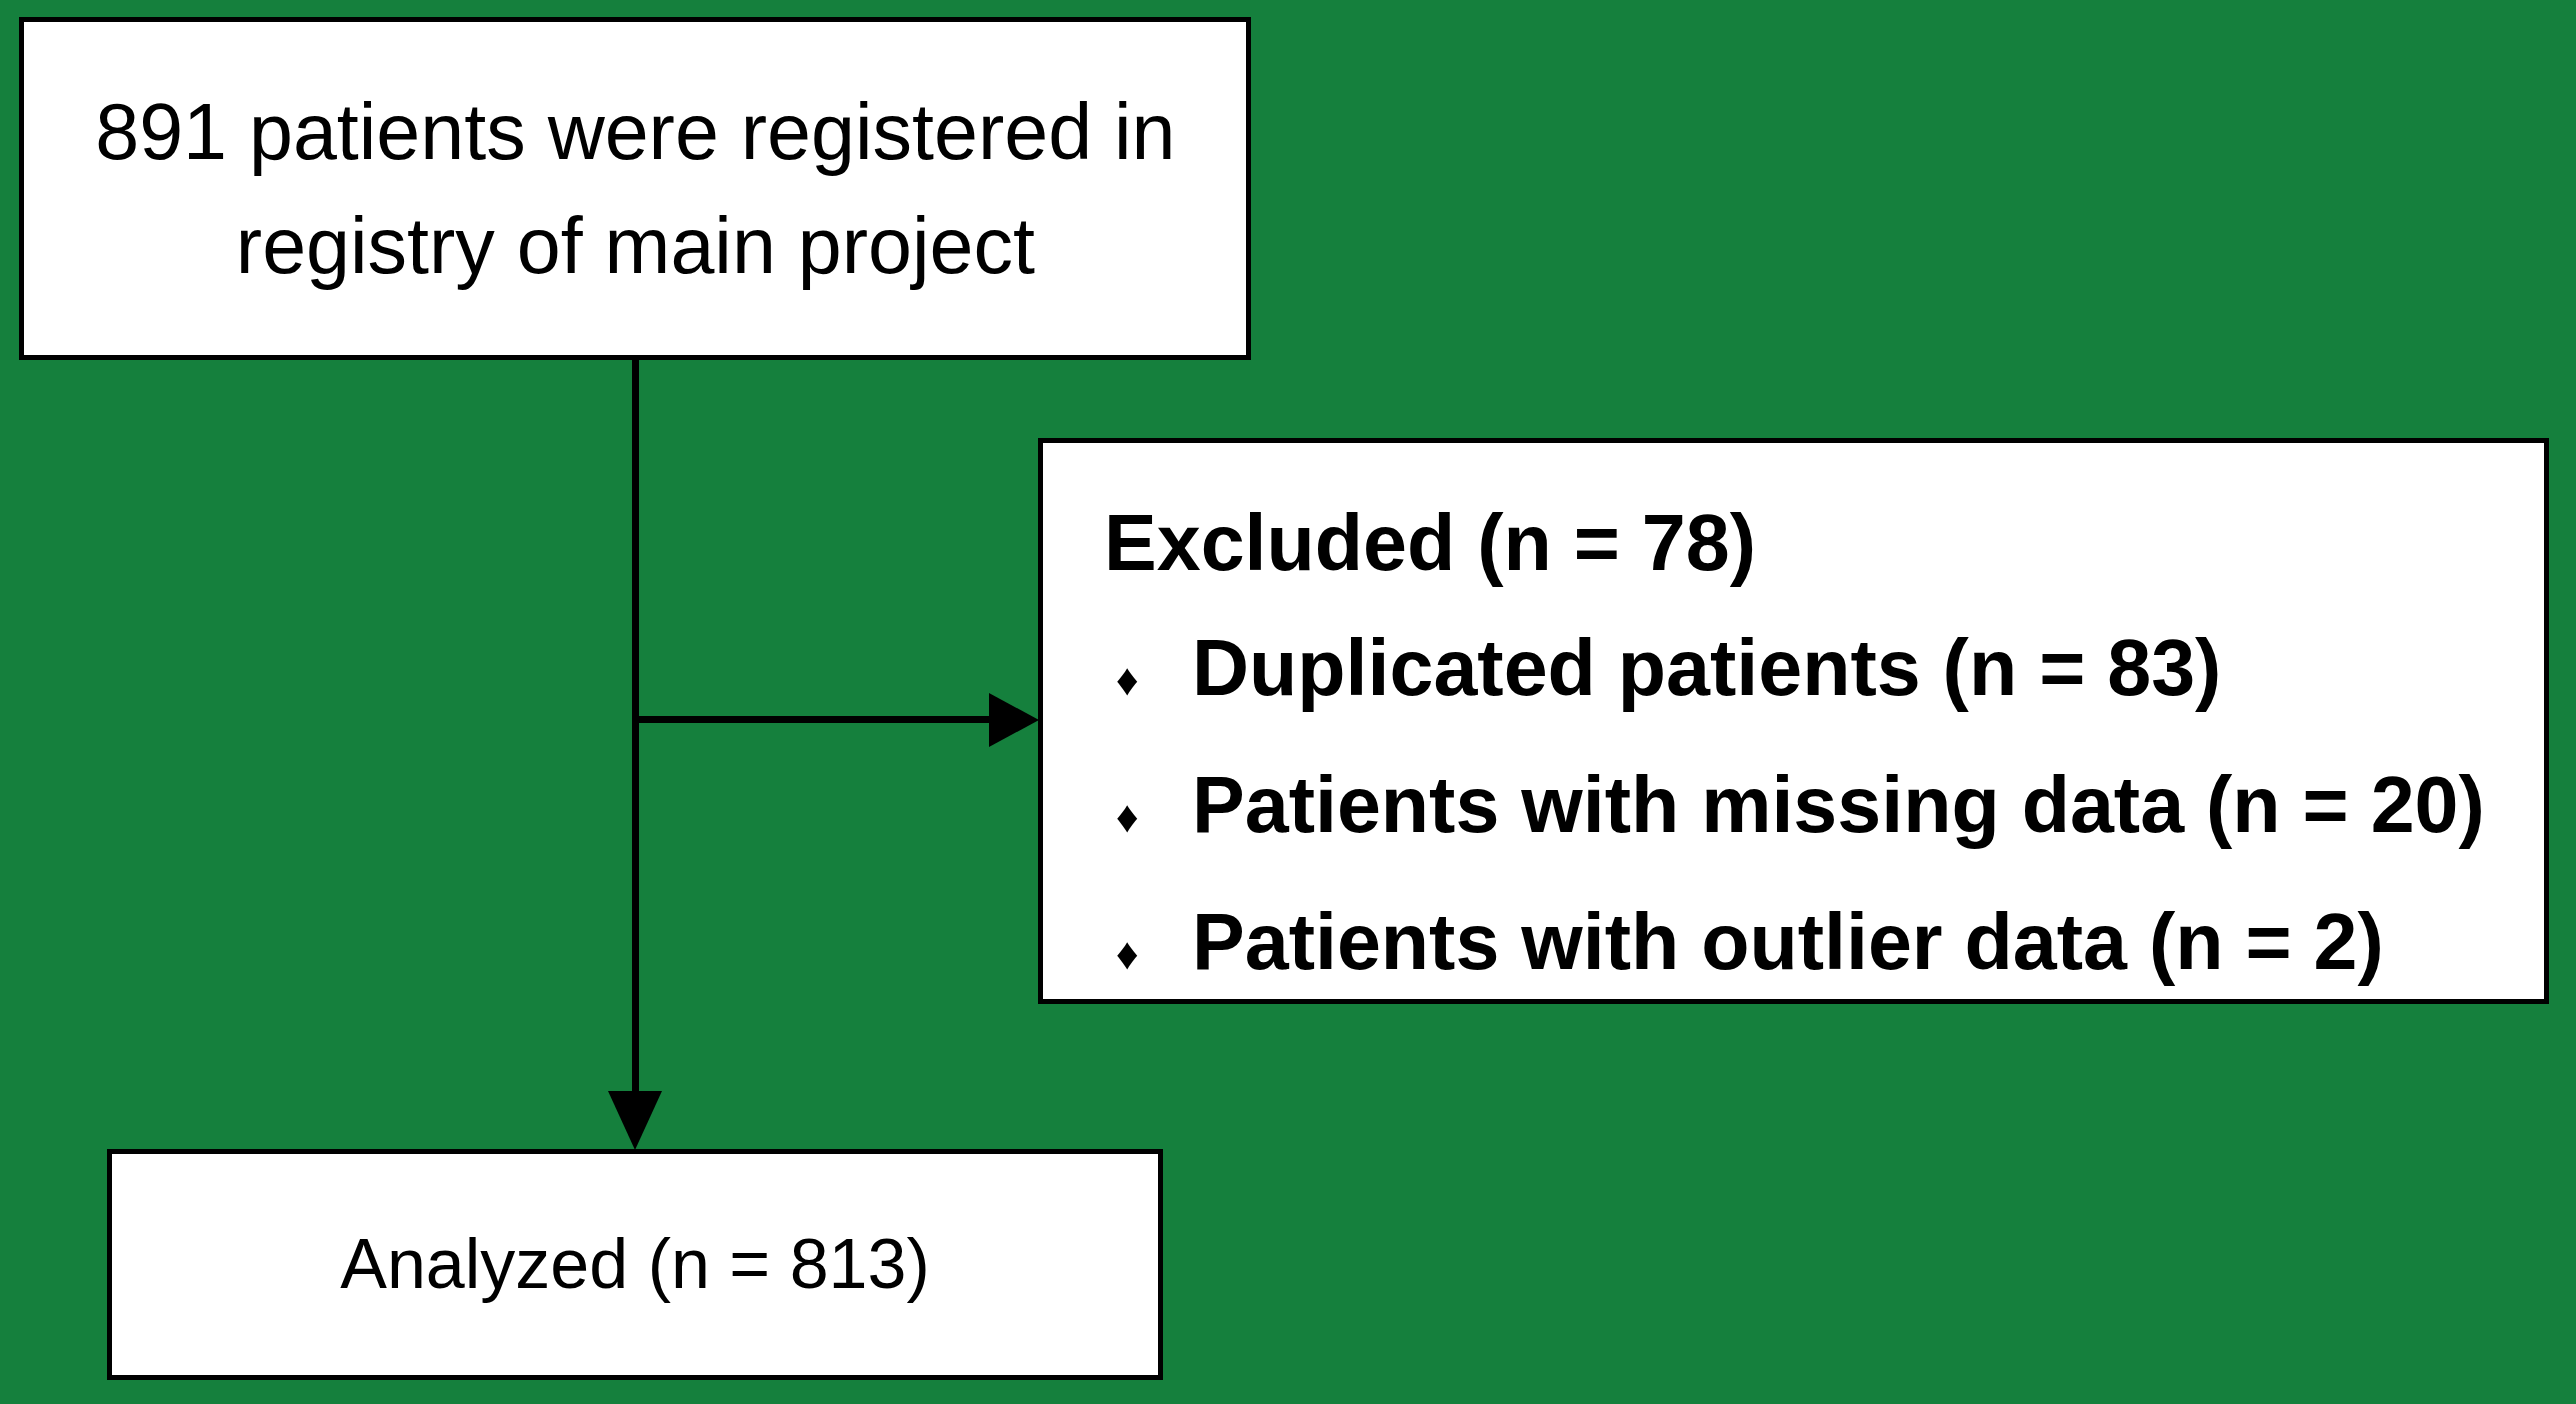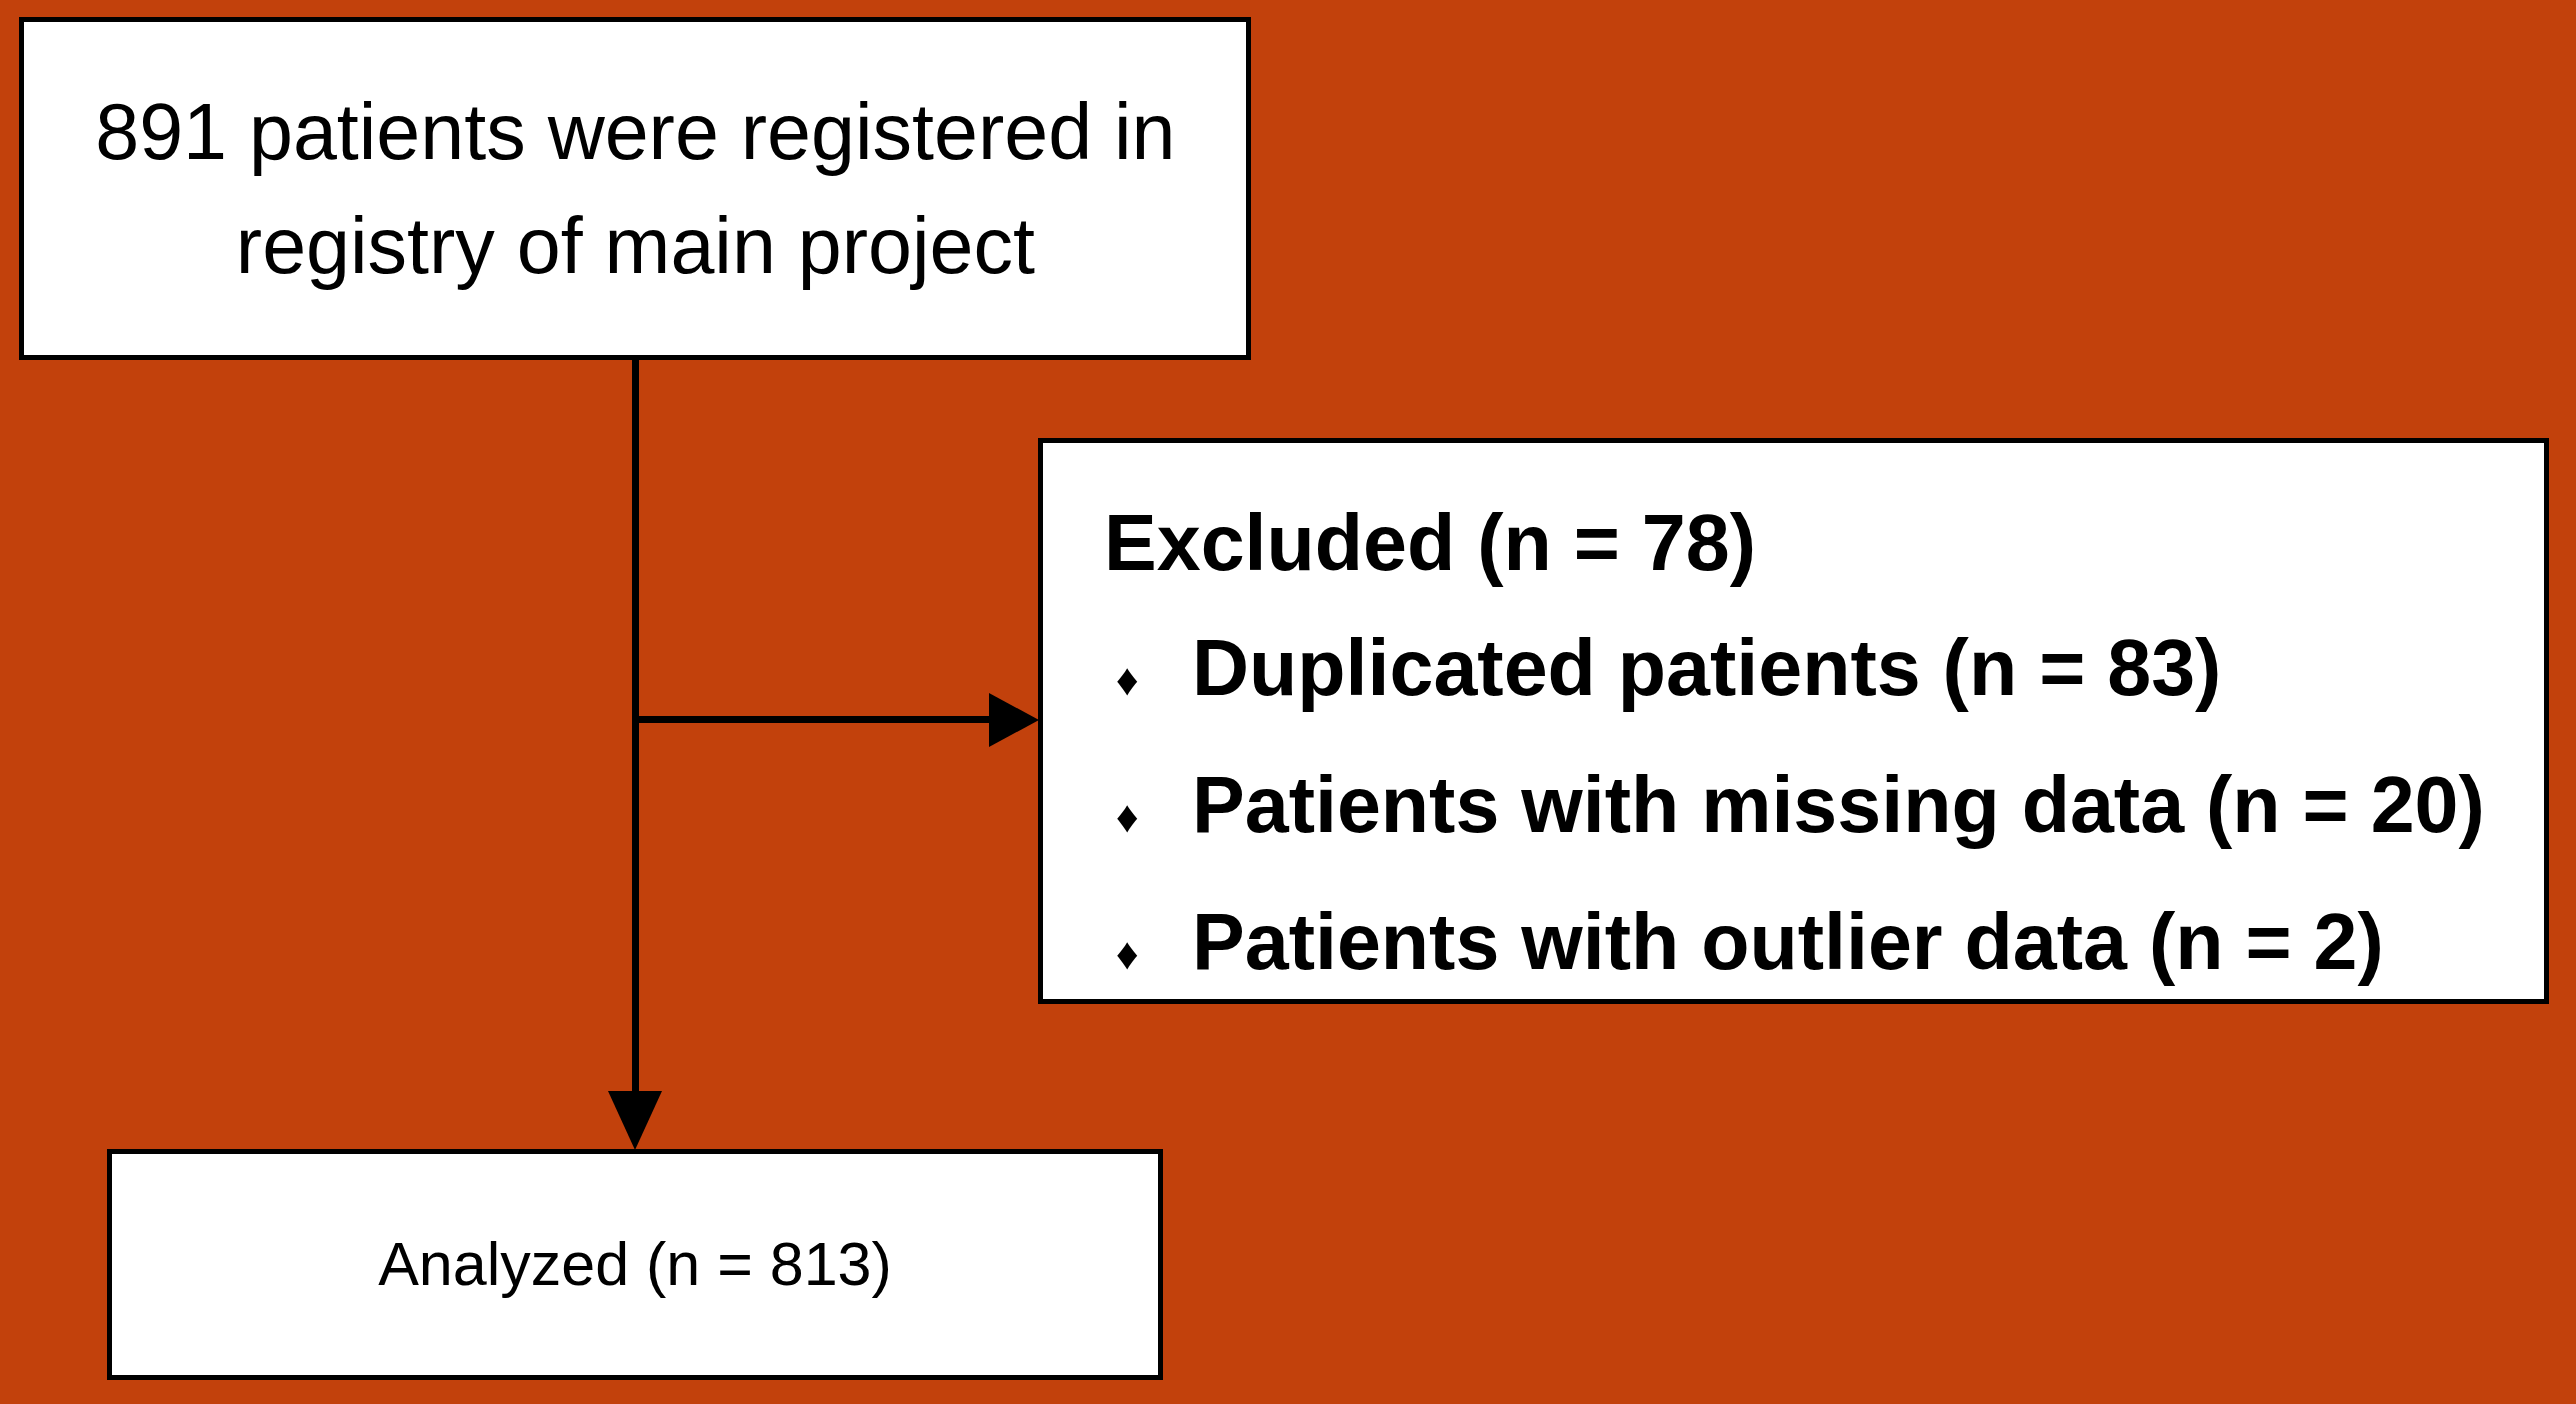--- a/index.html
+++ b/index.html
@@ -8,21 +8,21 @@
     width: 2576px;
     height: 1405px;
     background: #ffffff;
     font-family: "Liberation Sans", "DejaVu Sans", sans-serif;
     color: #000000;
   }
   #canvas {
     position: relative;
     width: 2576px;
     height: 1405px;
-    background: #c2410c;
+    background: #15803d;
     overflow: hidden;
   }
   .box {
     position: absolute;
     box-sizing: border-box;
     border: 5.9px solid #000000;
     background: #ffffff;
   }
   .box-registered {
     left: 19.4px; top: 17px;
@@ -30,21 +30,21 @@
     display: flex; flex-direction: column;
     align-items: center; justify-content: center;
     text-align: center;
     font-size: 79px; line-height: 114px;
   }
   .box-analyzed {
     left: 107px; top: 1149px;
     width: 1056px; height: 231px;
     display: flex; align-items: center; justify-content: center;
     text-align: center;
-    font-size: 61px; line-height: 93px;
+    font-size: 70px; line-height: 93px;
   }
   .box-excluded {
     left: 1038px; top: 438px;
     width: 1511px; height: 566px;
     font-size: 79px;
   }
   .excluded-content {
     padding: 37px 23.6px 0 61px;
     font-weight: bold;
   }

